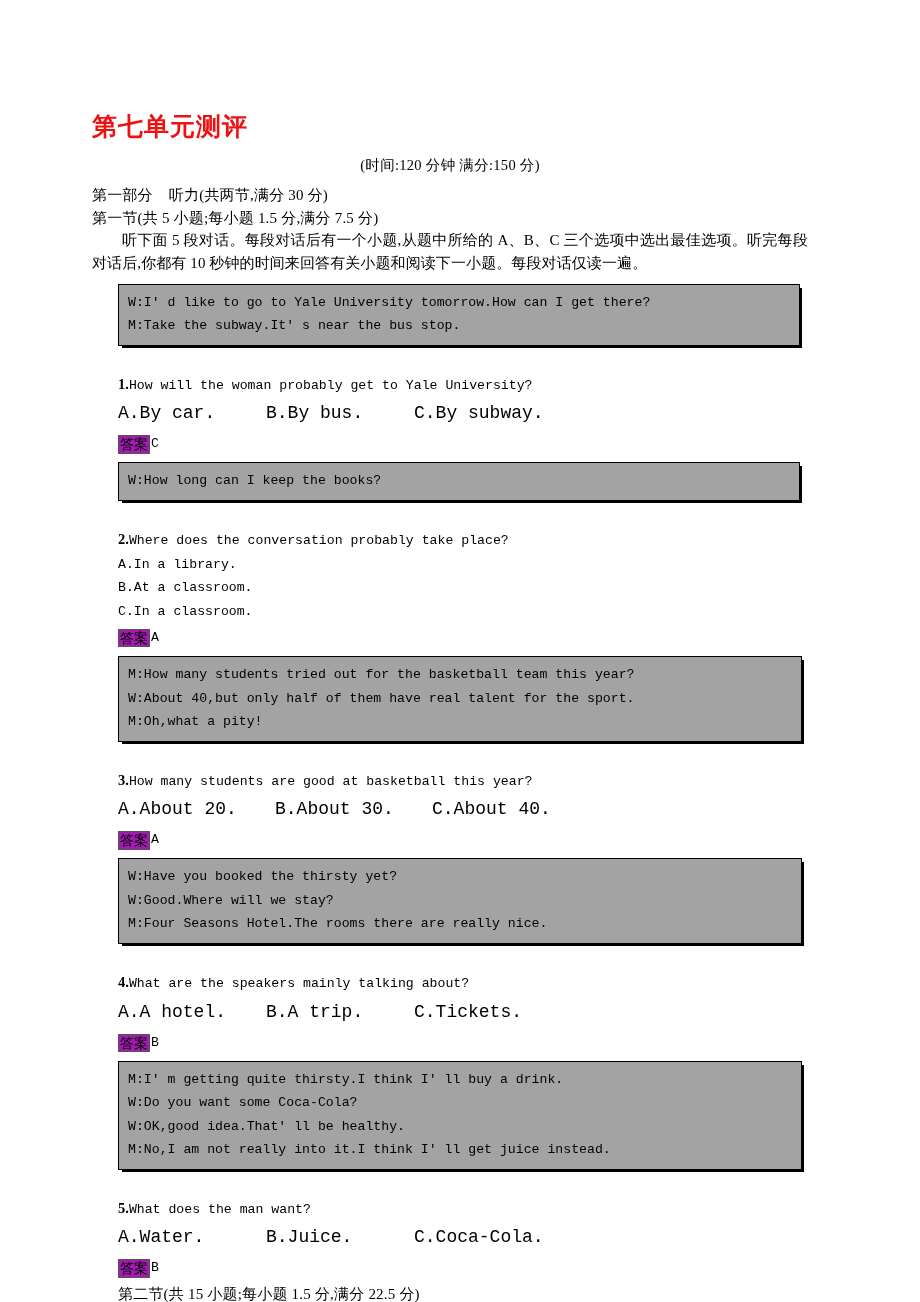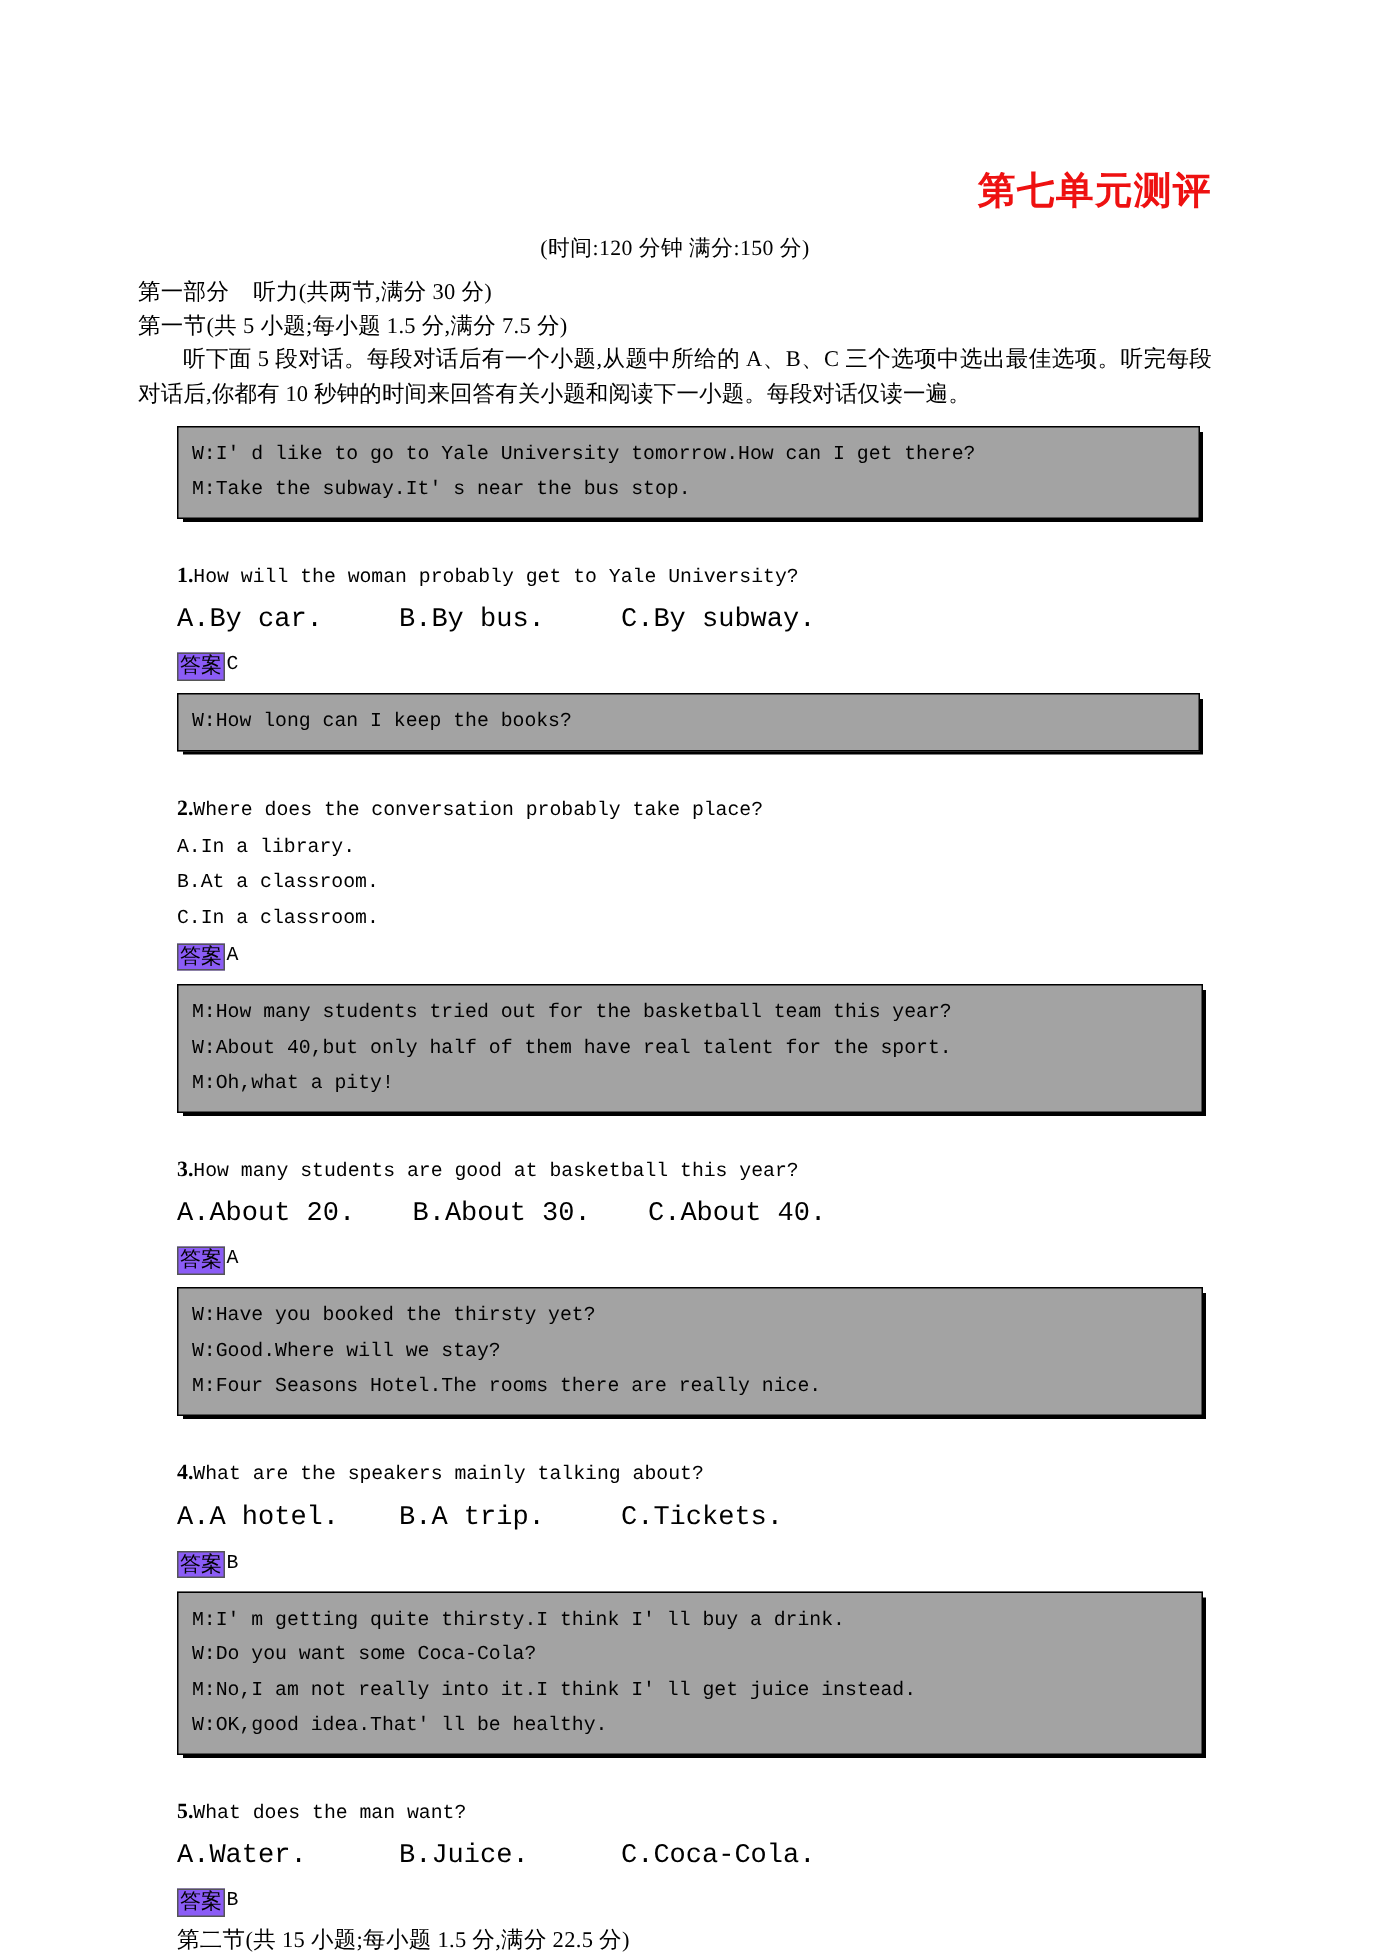--- a/index.html
+++ b/index.html
@@ -17,21 +17,21 @@
   .page {
     position: relative;
     width: 920px;
     height: 1302px;
     box-sizing: border-box;
     padding: 112px 112px 0 92px;
   }
 
   
   .doc-title {
-    text-align: right;
+    text-align: left;
     font-family: "DejaVu Serif", "Liberation Serif", serif;
     font-weight: bold;
     font-size: 25px;
     letter-spacing: 1px;
     color: #ee1111;
     margin: 0 0 14px 0;
     line-height: 1.2;
   }
   .exam-meta {
     text-align: center;
@@ -112,21 +112,21 @@
 
   
   .answer-row {
     line-height: 1.62;
     margin: 0;
     white-space: nowrap;
   }
   .answer-badge {
     display: inline-block;
     border: 1px solid #555555;
-    background: #8b5cf6;
+    background: #a21caf;
     font-size: 14px;
     font-family: "DejaVu Serif", "Liberation Serif", serif;
     padding: 0px 1px;
     line-height: 1.16;
     vertical-align: -2px;
   }
   .answer-letter {
     font-family: "Liberation Mono", "DejaVu Sans Mono", monospace;
     font-size: 13.2px;
     padding-left: 1px;
@@ -194,22 +194,22 @@
         <div class="dialog-line">M:Four Seasons Hotel.The rooms there are really nice.</div>
       </div>
       <div class="question">
         <div class="q-stem"><span class="qnum">4.</span><span>What are the speakers mainly talking about?</span></div>
         <div class="opts-inline"><span class="opt opt-w1">A.A hotel.</span><span class="opt opt-w1">B.A trip.</span><span class="opt ">C.Tickets.</span></div>
         <div class="answer-row"><span class="answer-badge">答案</span><span class="answer-letter">B</span></div>
       </div>
       <div class="dialog-box w-wide">
         <div class="dialog-line">M:I' m getting quite thirsty.I think I' ll buy a drink.</div>
         <div class="dialog-line">W:Do you want some Coca-Cola?</div>
+        <div class="dialog-line">W:OK,good idea.That' ll be healthy.</div>
         <div class="dialog-line">M:No,I am not really into it.I think I' ll get juice instead.</div>
-        <div class="dialog-line">W:OK,good idea.That' ll be healthy.</div>
       </div>
       <div class="question">
         <div class="q-stem"><span class="qnum">5.</span><span>What does the man want?</span></div>
         <div class="opts-inline"><span class="opt opt-w1">A.Water.</span><span class="opt opt-w1">B.Juice.</span><span class="opt ">C.Coca-Cola.</span></div>
         <div class="answer-row"><span class="answer-badge">答案</span><span class="answer-letter">B</span></div>
       </div>
     </div>
 
   <p class="tail-sec">第二节(共 15 小题;每小题 1.5 分,满分 22.5 分)</p>
 

